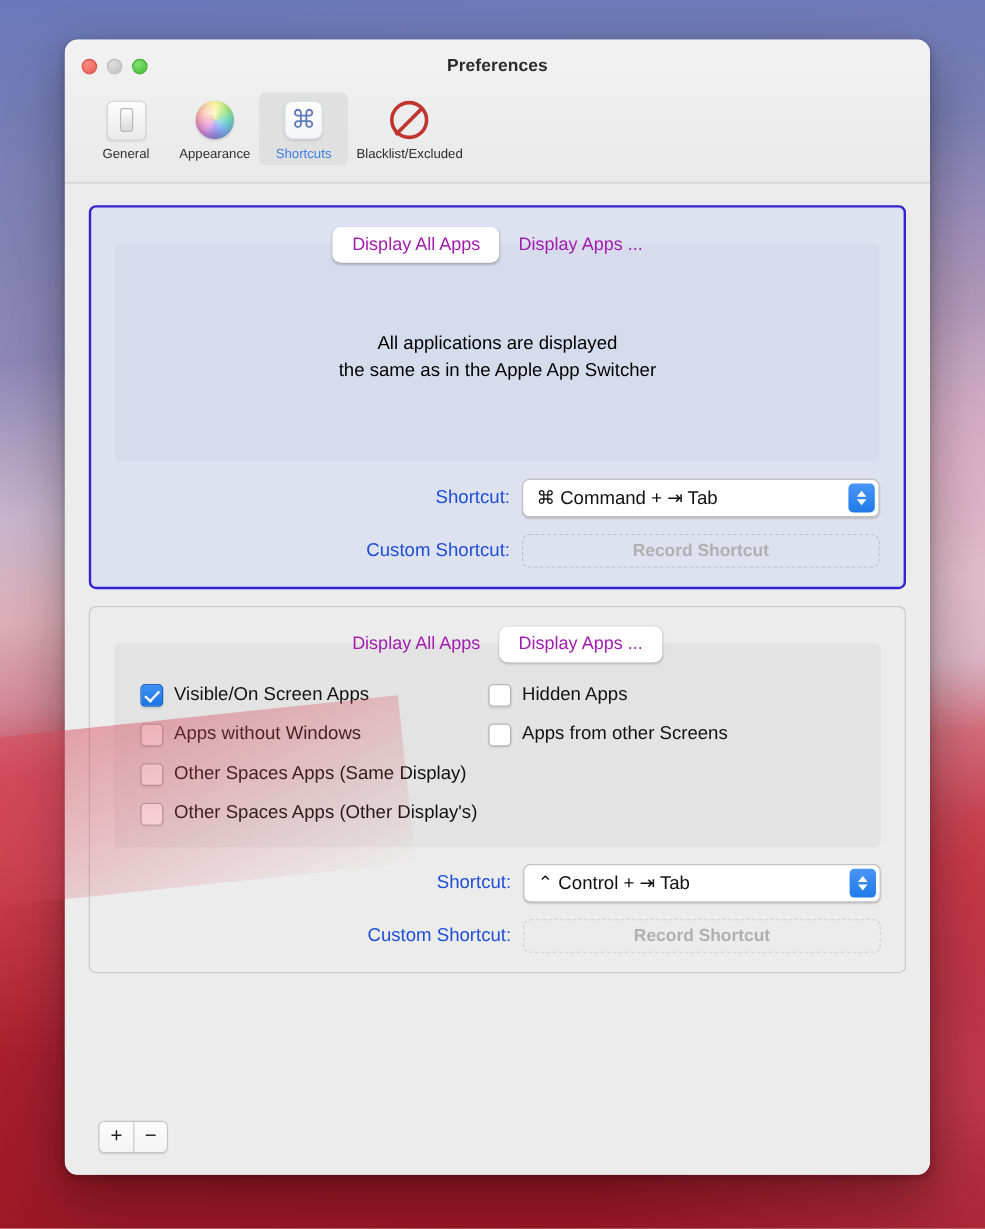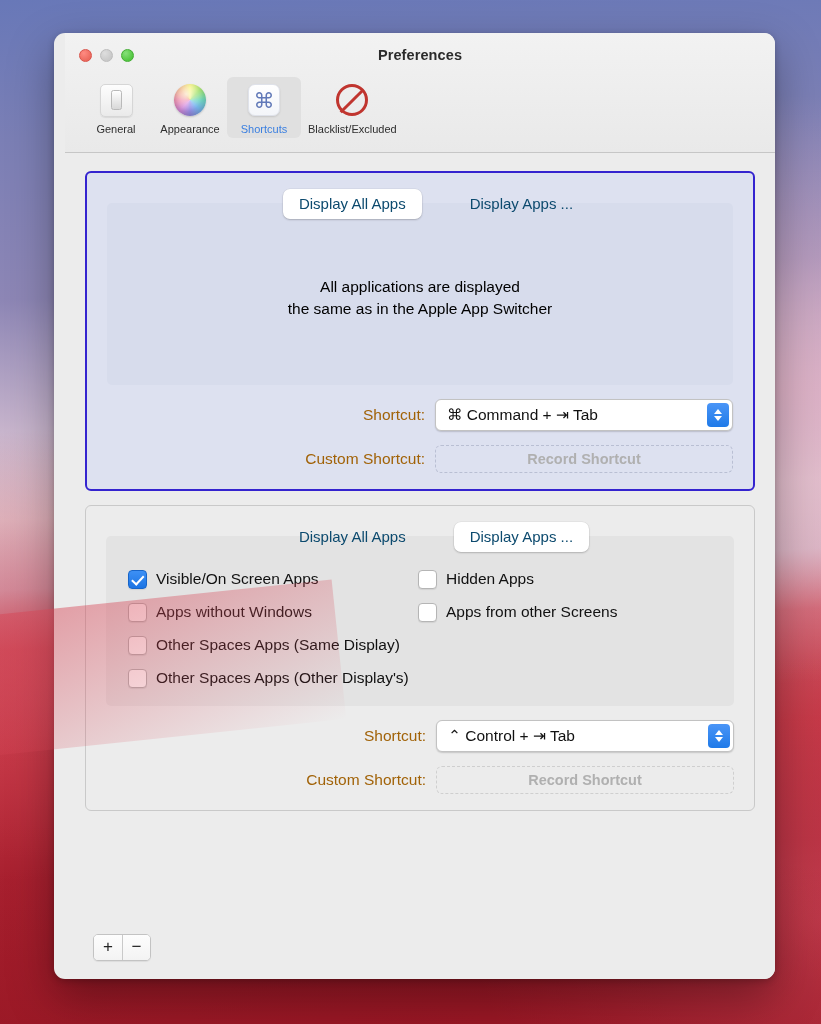--- a/index.html
+++ b/index.html
@@ -57,21 +57,20 @@
     left: 54px;
     top: 33px;
     width: 721px;
     height: 946px;
     background: #ececec;
     border-radius: 11px;
     box-shadow: 0 18px 46px rgba(0,0,0,0.34), 0 2px 7px rgba(0,0,0,0.22);
     overflow: hidden;
     display: flex;
     flex-direction: column;
-    padding-left: 11px;
   }
 
   
   .titlebar {
     position: relative;
     height: 120px;
     background: linear-gradient(180deg, #f2f2f2 0%, #e9e9e9 100%);
     border-bottom: 1px solid #c6c6c6;
     flex: none;
   }
@@ -219,25 +218,24 @@
     z-index: 2;
     margin-bottom: -16px;
   }
   .seg-group {
     display: flex;
     gap: 0;
   }
   .seg {
     padding: 6px 16px 7px 16px;
     font-size: 15px;
-    color: #0c4a6e;
+    color: #a21caf;
     border-radius: 7px;
     white-space: nowrap;
     cursor: default;
-    margin-left: 32px;
   }
   .seg.active {
     background: #ffffff;
     box-shadow: 0 1px 2px rgba(0,0,0,0.20), 0 0 0 0.5px rgba(0,0,0,0.06);
   }
 
   
   .well {
     background: #d7dcec;
     border-radius: 5px;
@@ -304,21 +302,21 @@
   
   .sc-row {
     display: flex;
     align-items: center;
     justify-content: flex-end;
     margin-top: 14px;
     gap: 10px;
   }
   .sc-label {
     font-size: 15.5px;
-    color: #a16207;
+    color: #1d4ed8;
     text-align: right;
     white-space: nowrap;
   }
   .popup {
     width: 298px;
     height: 32px;
     background: #ffffff;
     border-radius: 6px;
     border: 0.5px solid #c2c2c2;
     box-shadow: 0 1px 1.5px rgba(0,0,0,0.16);

